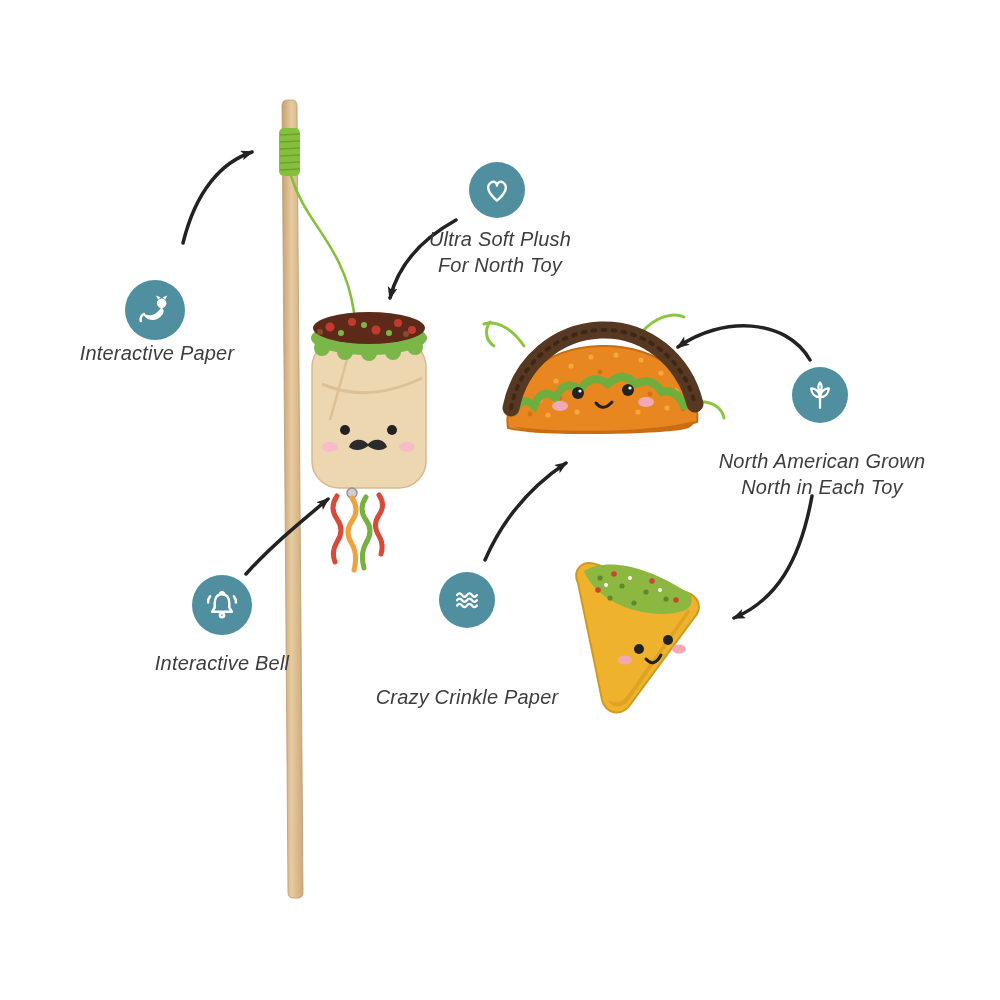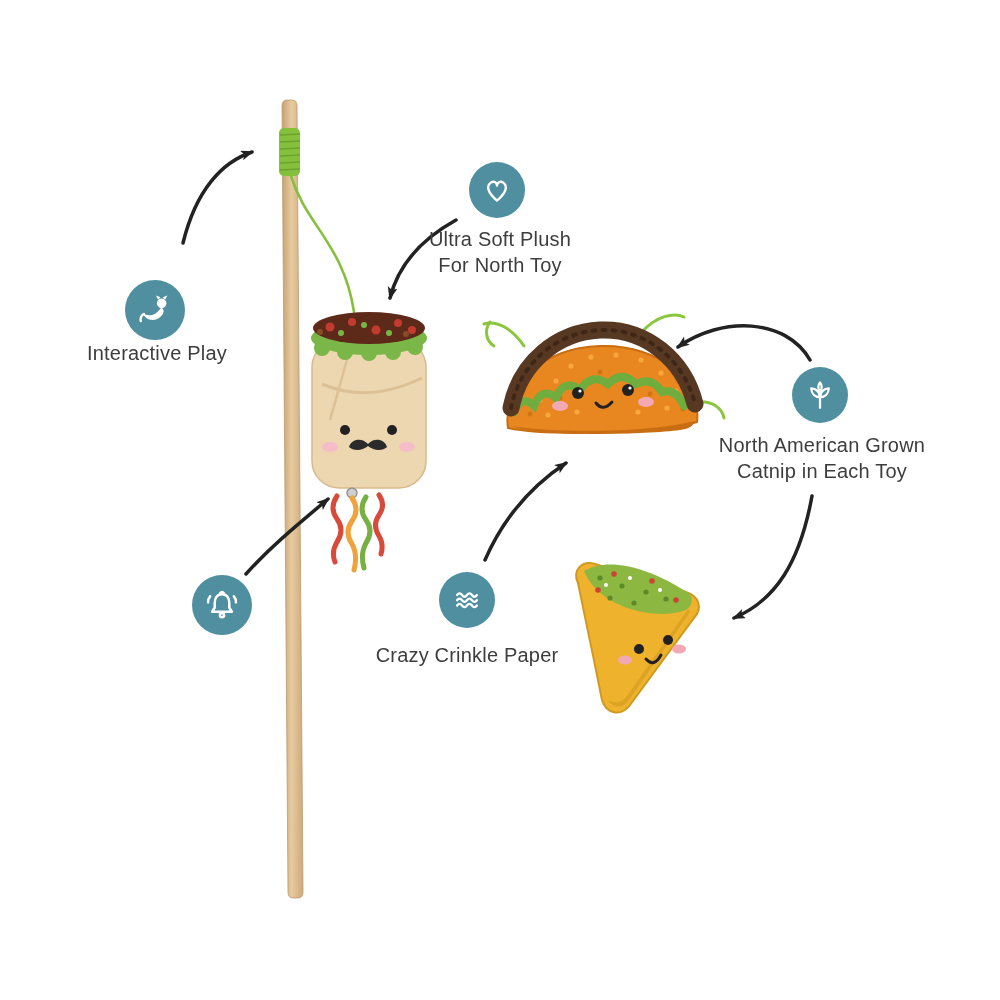--- a/index.html
+++ b/index.html
@@ -10,21 +10,21 @@
   }
   #art{position:absolute;left:0;top:0;width:1000px;height:1000px;}
   .callout-circle{
     position:absolute;border-radius:50%;background:#4f8fa0;
     display:flex;align-items:center;justify-content:center;
   }
   .callout-label{
     position:absolute;text-align:center;color:#3d3d3d;
     font-size:20px;line-height:26px;letter-spacing:.2px;
   }
-  .callout-label span{display:block;}
+  .callout-label span{display:block;font-style:italic;}
   .d60{width:60px;height:60px;} .d56{width:56px;height:56px;}
 </style>
 </head>
 <body>
 
 <div id="stage">
 
   <svg id="art" viewBox="0 0 1000 1000" aria-hidden="true">
     <defs>
       <linearGradient id="wood" x1="0" y1="0" x2="1" y2="0">
@@ -198,21 +198,21 @@
       <g fill="#ffffff">
         <circle cx="16.2" cy="7.8" r="3"></circle>
         <path d="M14,5.6 L12.6,2.8 L15.4,3.9 Z"></path>
         <path d="M18.4,5.6 L19.8,2.8 L17,3.9 Z"></path>
         <path d="M16,10.2 C 12.5,15.5 8,16.8 4.2,13.8 C 5.8,19 13,20.2 16.6,15 C 18,13 17.6,11.2 16,10.2 Z"></path>
       </g>
       <path d="M5,14.5 Q 2.4,16 3,19" fill="none" stroke="#ffffff" stroke-width="1.5" stroke-linecap="round"></path>
     </svg>
   </div>
   <div class="callout-label" style="left:57px;top:340px;width:200px;">
-    <span>Interactive Play</span>
+    <span>Interactive Paper</span>
     <span></span>
   </div>
 
   <div class="callout-circle d56" style="left:469px;top:162px;">
     <svg width="34" height="34" viewBox="0 0 24 24">
       <path d="M12,19.5 C 5.4,14 4.2,9.2 7.6,6.8 C 10,5.1 12,7.2 12,8.8 C 12,7.2 14,5.1 16.4,6.8 C 19.8,9.2 18.6,14 12,19.5 Z" fill="none" stroke="#ffffff" stroke-width="1.7" stroke-linejoin="round"></path>
     </svg>
   </div>
   <div class="callout-label" style="left:380px;top:226px;width:240px;">
     <span>Ultra Soft Plush</span>
@@ -222,43 +222,47 @@
   <div class="callout-circle d56" style="left:792px;top:367px;">
     <svg width="34" height="34" viewBox="0 0 24 24">
       <g fill="none" stroke="#ffffff" stroke-width="1.6" stroke-linejoin="round" stroke-linecap="round">
         <path d="M12,21 L12,11"></path>
         <path d="M12,13.5 C 8.2,13.5 6,10.8 5.8,7.4 C 9.2,7.4 11.8,9.8 12,13.5 Z"></path>
         <path d="M12,13.5 C 15.8,13.5 18,10.8 18.2,7.4 C 14.8,7.4 12.2,9.8 12,13.5 Z"></path>
         <path d="M12,9.5 C 10.4,7.8 10.4,5 12,3.2 C 13.6,5 13.6,7.8 12,9.5 Z"></path>
       </g>
     </svg>
   </div>
-  <div class="callout-label" style="left:690px;top:432px;width:264px;">
+  <div class="callout-label" style="left:690px;top:448px;width:264px;">
     <span>North American Grown</span>
-    <span>Catnip in Each Toy</span>
+    <span>North in Each Toy</span>
   </div>
 
   <div class="callout-circle d60" style="left:192px;top:575px;">
     <svg width="38" height="38" viewBox="0 0 24 24">
       <g fill="none" stroke="#ffffff" stroke-width="1.6" stroke-linejoin="round" stroke-linecap="round">
         <path d="M12,5.2 C 8.8,5.2 7.4,8 7.4,10.8 L 7.4,13.6 L 5.8,16.2 L 18.2,16.2 L 16.6,13.6 L 16.6,10.8 C 16.6,8 15.2,5.2 12,5.2 Z"></path>
         <circle cx="12" cy="18.4" r="1.3"></circle>
         <path d="M10.8,4.6 Q 12,3 13.2,4.6"></path>
         <path d="M19.5,6.5 Q 21,8.2 20.8,10.4"></path>
         <path d="M4.5,6.5 Q 3,8.2 3.2,10.4"></path>
       </g>
     </svg>
   </div>
+  <div class="callout-label" style="left:122px;top:650px;width:200px;">
+    <span>Interactive Bell</span>
+    <span></span>
+  </div>
 
   <div class="callout-circle d56" style="left:439px;top:572px;">
     <svg width="34" height="34" viewBox="0 0 24 24">
       <g fill="none" stroke="#ffffff" stroke-width="1.6" stroke-linecap="round">
         <path d="M5,8.5 q 1.75,-2.4 3.5,0 t 3.5,0 t 3.5,0 t 3.5,0"></path>
         <path d="M5,12.2 q 1.75,-2.4 3.5,0 t 3.5,0 t 3.5,0 t 3.5,0"></path>
         <path d="M5,15.9 q 1.75,-2.4 3.5,0 t 3.5,0 t 3.5,0 t 3.5,0"></path>
       </g>
     </svg>
   </div>
-  <div class="callout-label" style="left:347px;top:642px;width:240px;">
+  <div class="callout-label" style="left:347px;top:684px;width:240px;">
     <span>Crazy Crinkle Paper</span>
   </div>
 
 </div>
 
 </body></html>

